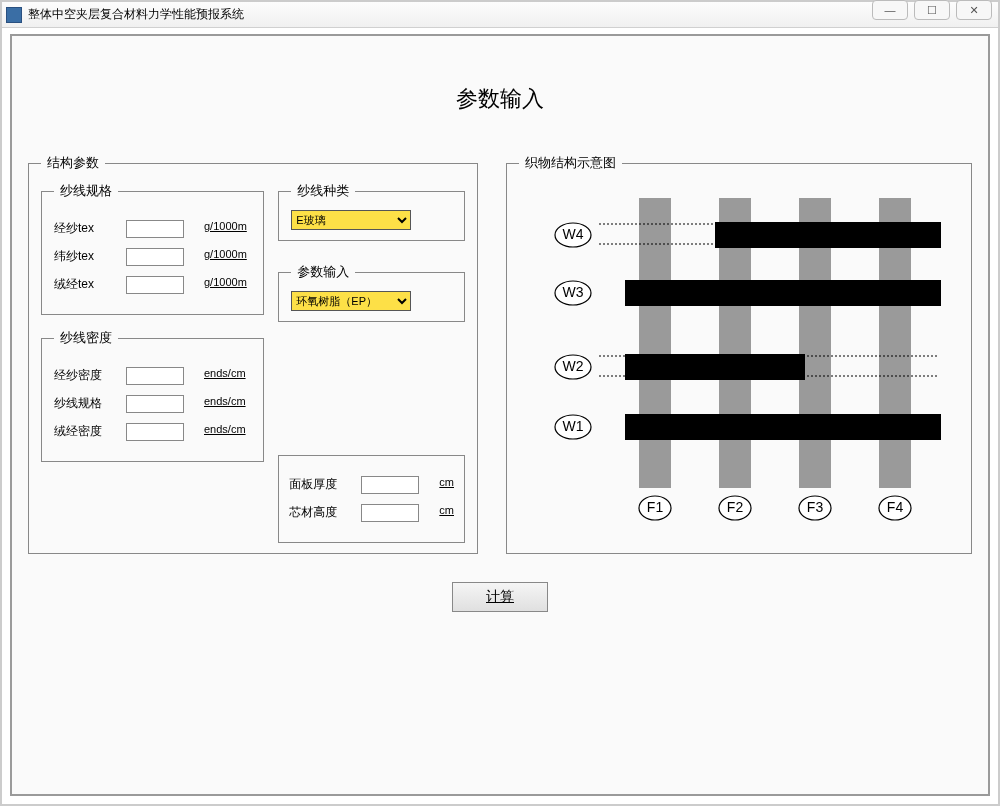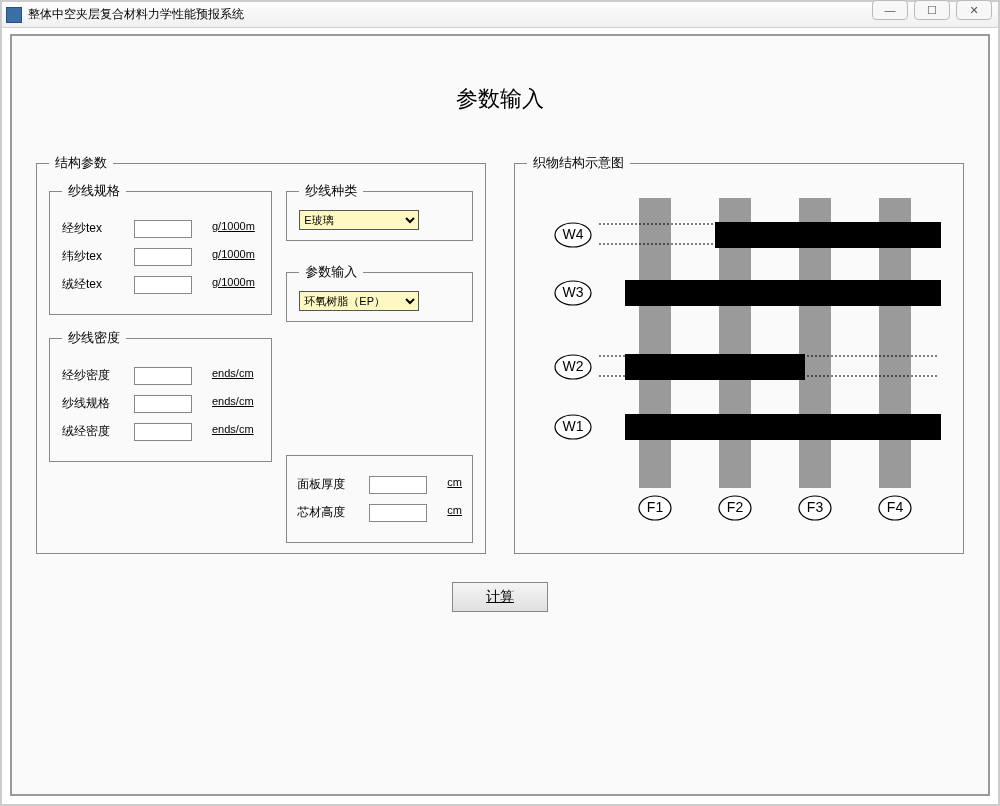--- a/index.html
+++ b/index.html
@@ -68,21 +68,21 @@
     padding: 10px 12px;
     background: #fafafa;
   }
   legend {
     padding: 0 6px;
     font-size: 13px;
   }
   .content-row {
     display: flex;
     gap: 28px;
-    padding: 0 24px;
+    padding: 0 16px;
   }
   .left-frame { width: 450px; height: 400px; }
   .right-frame { flex: 1; height: 400px; }
   .left-inner {
     display: flex;
     gap: 14px;
     height: 100%;
   }
   .leftcol { display: flex; flex-direction: column; gap: 14px; width: 55%; }
   .rightcol { display: flex; flex-direction: column; gap: 22px; width: 45%; }
@@ -101,21 +101,21 @@
     border: 1px solid #888;
     background: #fff;
     padding: 0 3px;
     font-size: 12px;
   }
   .form-row .unit { font-size: 11px; text-decoration: underline; }
   select {
     width: 120px;
     height: 20px;
     border: 1px solid #555;
-    background: #fef9c3;
+    background: #fde047;
     font-size: 11px;
   }
   .dim-box {
     border: 1px solid #888;
     padding: 10px 10px;
     margin-top: auto;
   }
   .calc-wrap { text-align: center; margin-top: 28px; }
   button.calc {
     width: 96px; height: 30px;

